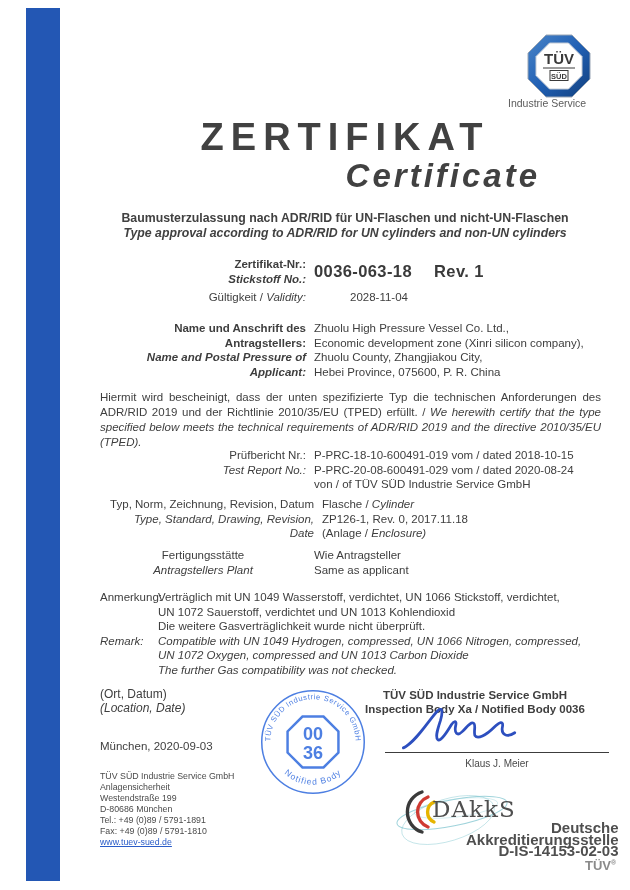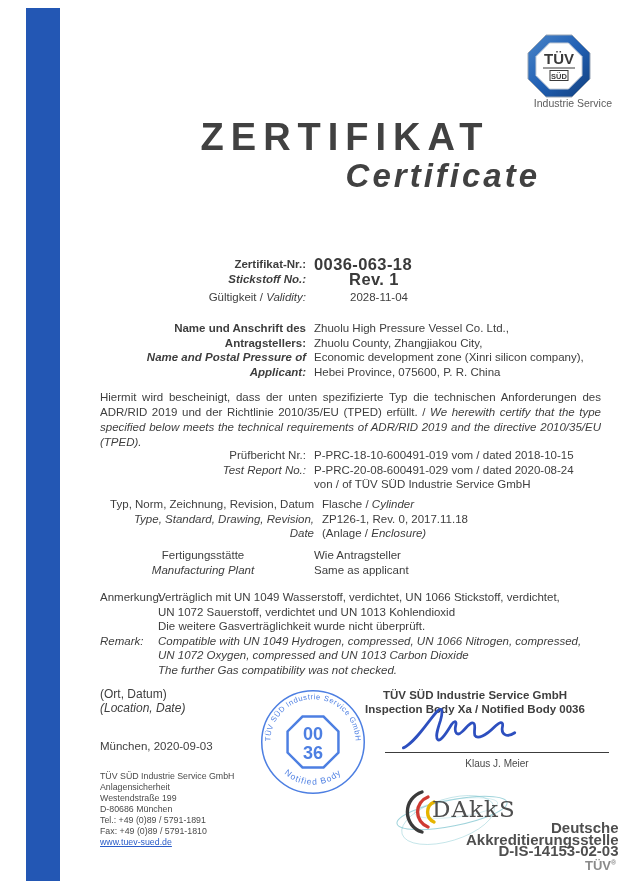--- a/index.html
+++ b/index.html
@@ -9,34 +9,34 @@
 
   
   .sidebar { position:absolute; left:26px; top:8px; width:34px; height:873px; background:#2357b4; }
   .sidebar-text { position:absolute; left:36px; top:872px; width:858px; height:18px;
     transform:rotate(-90deg); transform-origin:0 0;
     color:#fff; font-weight:bold; font-size:13.5px; letter-spacing:2.4px;
     text-align:center; white-space:nowrap; line-height:18px; }
 
   
   .logo { position:absolute; left:527px; top:34px; }
-  .logo-caption { position:absolute; left:508px; top:97px; width:104px; text-align:right;
+  .logo-caption { position:absolute; left:508px; top:97px; width:104px; text-align:left;
     font-size:10.5px; color:#5c5c5c; }
 
   .title-main { position:absolute; left:60px; top:116px; width:570px; text-align:center;
     font-size:38px; font-weight:bold; letter-spacing:7px; color:#414141; }
   .title-sub { position:absolute; left:60px; top:157px; width:480px; text-align:right;
     font-size:33px; font-weight:bold; font-style:italic; letter-spacing:3px; color:#414141; }
   .subtitle { position:absolute; left:60px; top:211px; width:570px; text-align:center;
     font-size:12.3px; font-weight:bold; line-height:15px; color:#414141; }
   .subtitle .en { font-style:italic; }
 
   .row { position:absolute; left:100px; display:flex; font-size:11.5px; line-height:14.5px; }
   .labels { width:206px; text-align:right; flex:none; }
-  .vals { margin-left:8px;flex-direction:column; }
+  .vals { margin-left:8px; }
   .b { font-weight:bold; }
   .i { font-style:italic; }
   .bi { font-weight:bold; font-style:italic; }
 
   .certno-val { display:flex; align-items:center; font-size:16.5px; font-weight:bold;
     letter-spacing:0.4px; color:#3a3a3a; }
   .certno-val .rev { margin-left:22px; }
 
   .statement { position:absolute; left:100px; top:390px; width:501px; font-size:11.5px;
     line-height:15px; text-align:justify; }
@@ -91,20 +91,24 @@
       <text x="32" y="30" text-anchor="middle" font-family="Liberation Sans, sans-serif" font-size="15" font-weight="bold" fill="#3a3a3a">TÜV</text>
       <line x1="16" y1="34" x2="48" y2="34" stroke="#3a3a3a" stroke-width="1"></line>
       <rect x="23" y="36.5" width="18" height="10" fill="none" stroke="#3a3a3a" stroke-width="1"></rect>
       <text x="32" y="44.5" text-anchor="middle" font-family="Liberation Sans, sans-serif" font-size="7.5" font-weight="bold" fill="#3a3a3a">SÜD</text>
     </svg>
   </div>
   <div class="logo-caption">Industrie Service</div>
 
   <div class="title-main">ZERTIFIKAT</div>
   <div class="title-sub">Certificate</div>
+  <div class="subtitle">
+    <div>Baumusterzulassung nach ADR/RID für UN-Flaschen und nicht-UN-Flaschen</div>
+    <div class="en">Type approval according to ADR/RID for UN cylinders and non-UN cylinders</div>
+  </div>
 
   <div class="row" style="top:257px;">
     <div class="labels">
       <div class="b">Zertifikat-Nr.:</div>
       <div class="bi">Stickstoff No.:</div>
     </div>
     <div class="vals certno-val">
       <span>0036-063-18</span>
       <span class="rev">Rev. 1</span>
     </div>
@@ -117,22 +121,22 @@
     <div class="vals">2028-11-04</div>
   </div>
 
   <div class="row" style="top:321px;">
     <div class="labels">
       <div class="b">Name und Anschrift des Antragstellers:</div>
       <div class="bi">Name and Postal Pressure of Applicant:</div>
     </div>
     <div class="vals">
       <div>Zhuolu High Pressure Vessel Co. Ltd.,</div>
+      <div>Economic development zone (Xinri silicon company),</div>
       <div>Zhuolu County, Zhangjiakou City,</div>
-      <div>Economic development zone (Xinri silicon company),</div>
       <div>Hebei Province, 075600, P. R. China</div>
     </div>
   </div>
 
   <div class="statement">
     <span>Hiermit wird bescheinigt, dass der unten spezifizierte Typ die technischen Anforderungen des ADR/RID 2019 und der Richtlinie 2010/35/EU (TPED) erfüllt. / </span><span class="i">We herewith certify that the type specified below meets the technical requirements of ADR/RID 2019 and the directive 2010/35/EU (TPED).</span>
   </div>
 
   <div class="row" style="top:448px;">
     <div class="labels">
@@ -159,21 +163,21 @@
       <div>
         <span>(Anlage / </span><span class="i">Enclosure)</span>
       </div>
 
     </div>
   </div>
 
   <div class="row" style="top:548px;">
     <div class="labels" style="text-align:center;">
       <div>Fertigungsstätte</div>
-      <div class="i">Manufacturing Plant</div>
+      <div class="i">Antragstellers Plant</div>
     </div>
     <div class="vals">
       <div>Wie Antragsteller</div>
       <div>Same as applicant</div>
     </div>
   </div>
 
   <div style="position:absolute; left:100px; top:590px; width:505px;">
     <div class="remark-row">
       <div class="rlbl">Anmerkung:</div>

